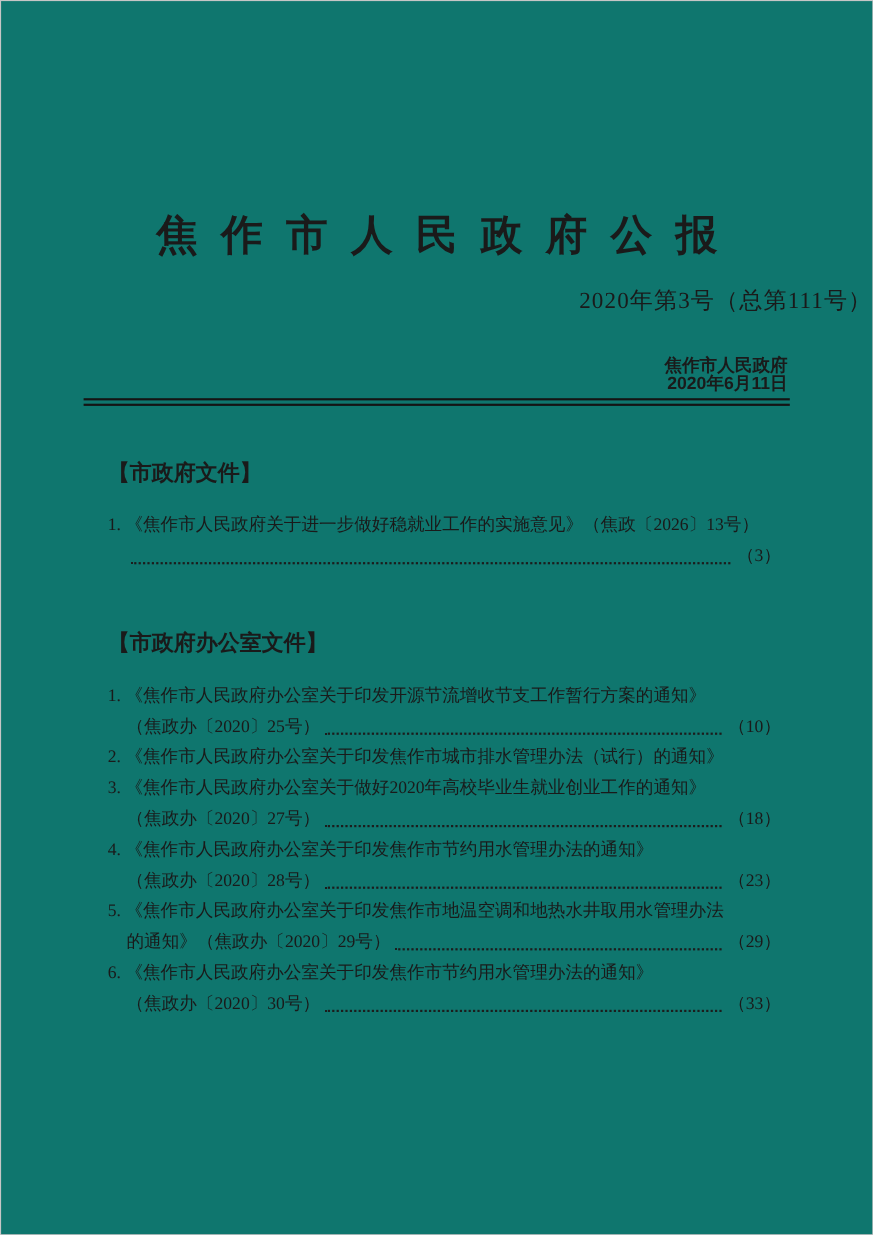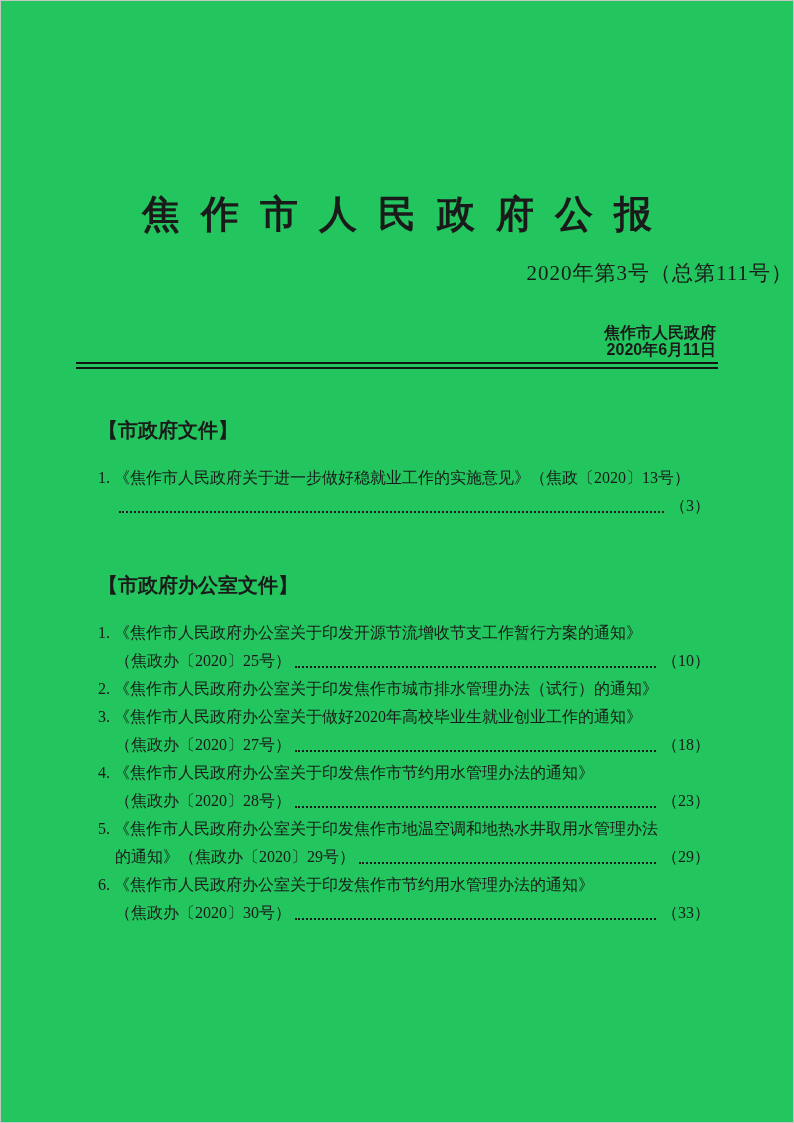--- a/index.html
+++ b/index.html
@@ -5,21 +5,21 @@
   html, body {
     margin: 0;
     padding: 0;
     background: #ffffff;
   }
   .page {
     position: relative;
     width: 794px;
     height: 1123px;
     box-sizing: border-box;
-    background: #22c55e;
+    background: #0f766e;
     border: 1px solid #c6c6c6;
     color: #1a1a1a;
     font-family: "Liberation Serif", serif;
     overflow: hidden;
   }
   .gazette-title {
     margin-top: 193px;
     text-align: center;
     font-family: "Liberation Sans", sans-serif;
     font-weight: bold;
@@ -122,21 +122,21 @@
   <div class="double-rule"></div>
 
   <div class="toc">
 
     <div class="toc-section">
       <div class="section-heading">【市政府文件】</div>
 
       <div class="toc-item">
         <div class="item-line1">
           <span class="item-num">1.</span>
-          <span>《焦作市人民政府关于进一步做好稳就业工作的实施意见》（焦政〔2020〕13号）</span>
+          <span>《焦作市人民政府关于进一步做好稳就业工作的实施意见》（焦政〔2026〕13号）</span>
         </div>
         <div class="item-line2">
           <span class="item-cont"></span>
           <span class="dot-leader"></span>
           <span class="item-page">（3）</span>
         </div>
       </div>
     </div>
 
     <div class="toc-section">

